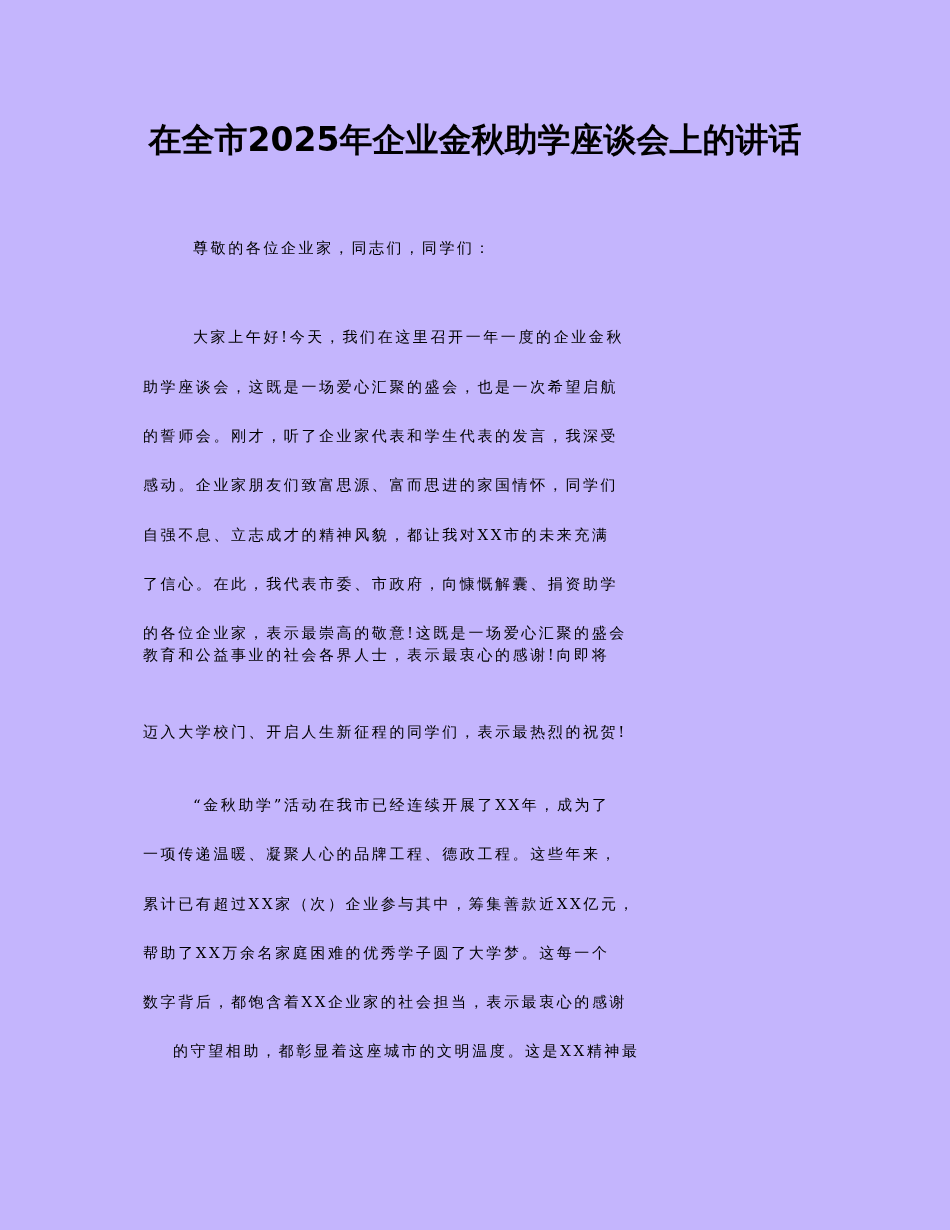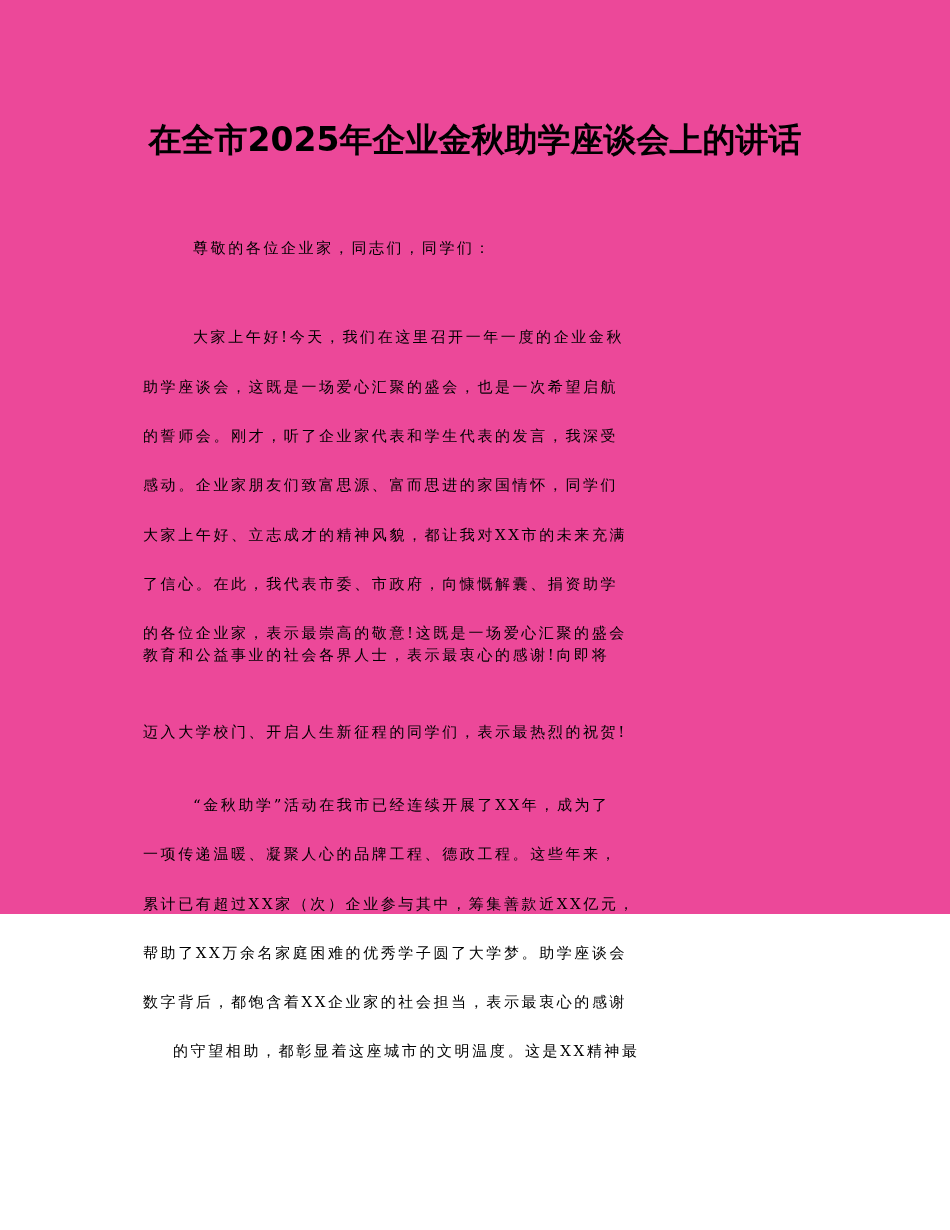--- a/index.html
+++ b/index.html
@@ -13,22 +13,22 @@
       position: relative;
       overflow: hidden;
       color: #000000;
       font-family: "DejaVu Serif", "Liberation Serif", serif;
     }
     .page {
       position: absolute;
       left: 0;
       top: 0;
       width: 950px;
-      height: 914px;
-      background: #ec4899;
+      height: 1230px;
+      background: #c4b5fd;
     }
     .title {
       position: absolute;
       left: 0;
       top: 112px;
       width: 950px;
       text-align: center;
       font-family: "DejaVu Sans", "Liberation Sans", sans-serif;
       font-weight: bold;
       font-size: 33px;
@@ -63,30 +63,30 @@
 
   <div class="body-text">
 
     <div class="line indent" style="top:233px;">尊敬的各位企业家，同志们，同学们：</div>
 
     <div>
       <div class="line indent" style="top:322px;">大家上午好!今天，我们在这里召开一年一度的企业金秋</div>
       <div class="line" style="top:372px;">助学座谈会，这既是一场爱心汇聚的盛会，也是一次希望启航</div>
       <div class="line" style="top:421px;">的誓师会。刚才，听了企业家代表和学生代表的发言，我深受</div>
       <div class="line" style="top:470px;">感动。企业家朋友们致富思源、富而思进的家国情怀，同学们</div>
-      <div class="line" style="top:520px;">大家上午好、立志成才的精神风貌，都让我对XX市的未来充满</div>
+      <div class="line" style="top:520px;">自强不息、立志成才的精神风貌，都让我对XX市的未来充满</div>
       <div class="line" style="top:569px;">了信心。在此，我代表市委、市政府，向慷慨解囊、捐资助学</div>
       <div class="line" style="top:618px;">的各位企业家，表示最崇高的敬意!这既是一场爱心汇聚的盛会</div>
       <div class="line" style="top:640px;">教育和公益事业的社会各界人士，表示最衷心的感谢!向即将</div>
       <div class="line" style="top:717px;">迈入大学校门、开启人生新征程的同学们，表示最热烈的祝贺!</div>
     </div>
 
     <div>
       <div class="line indent" style="top:790px;">“金秋助学”活动在我市已经连续开展了XX年，成为了</div>
       <div class="line" style="top:839px;">一项传递温暖、凝聚人心的品牌工程、德政工程。这些年来，</div>
       <div class="line" style="top:889px;">累计已有超过XX家（次）企业参与其中，筹集善款近XX亿元，</div>
-      <div class="line" style="top:938px;">帮助了XX万余名家庭困难的优秀学子圆了大学梦。助学座谈会</div>
+      <div class="line" style="top:938px;">帮助了XX万余名家庭困难的优秀学子圆了大学梦。这每一个</div>
       <div class="line" style="top:987px;">数字背后，都饱含着XX企业家的社会担当，表示最衷心的感谢</div>
       <div class="line" style="top:1036px;margin-left:30px;">的守望相助，都彰显着这座城市的文明温度。这是XX精神最</div>
     </div>
 
   </div>
 </div>
 
 </body></html>

